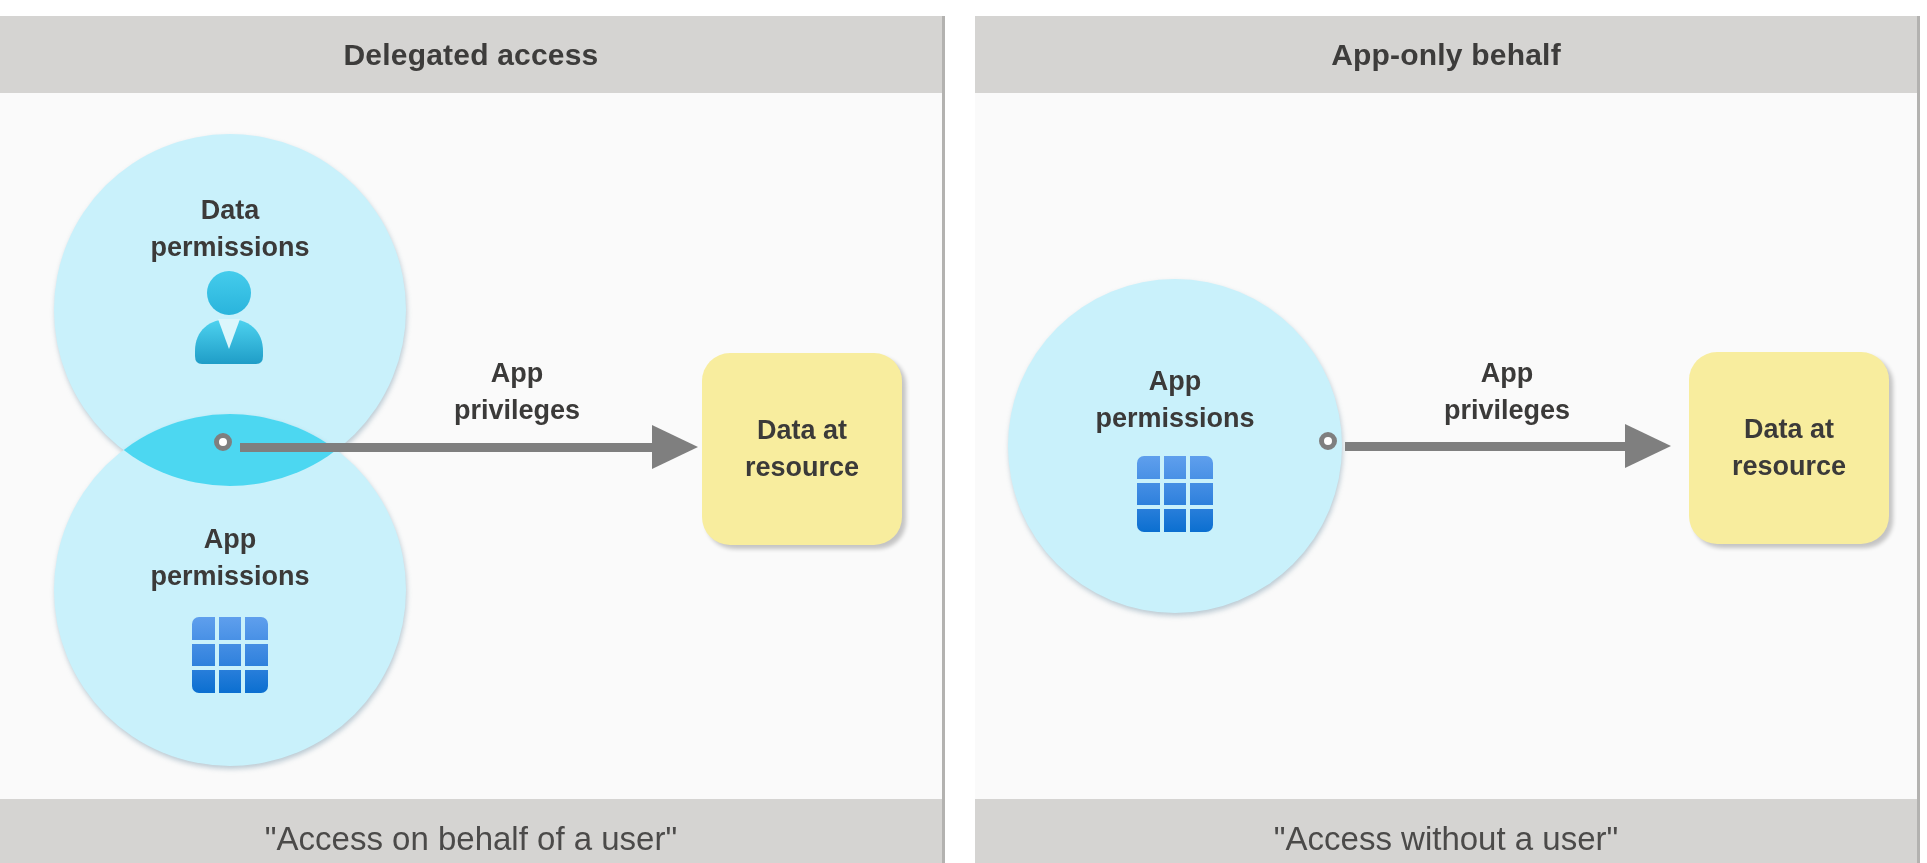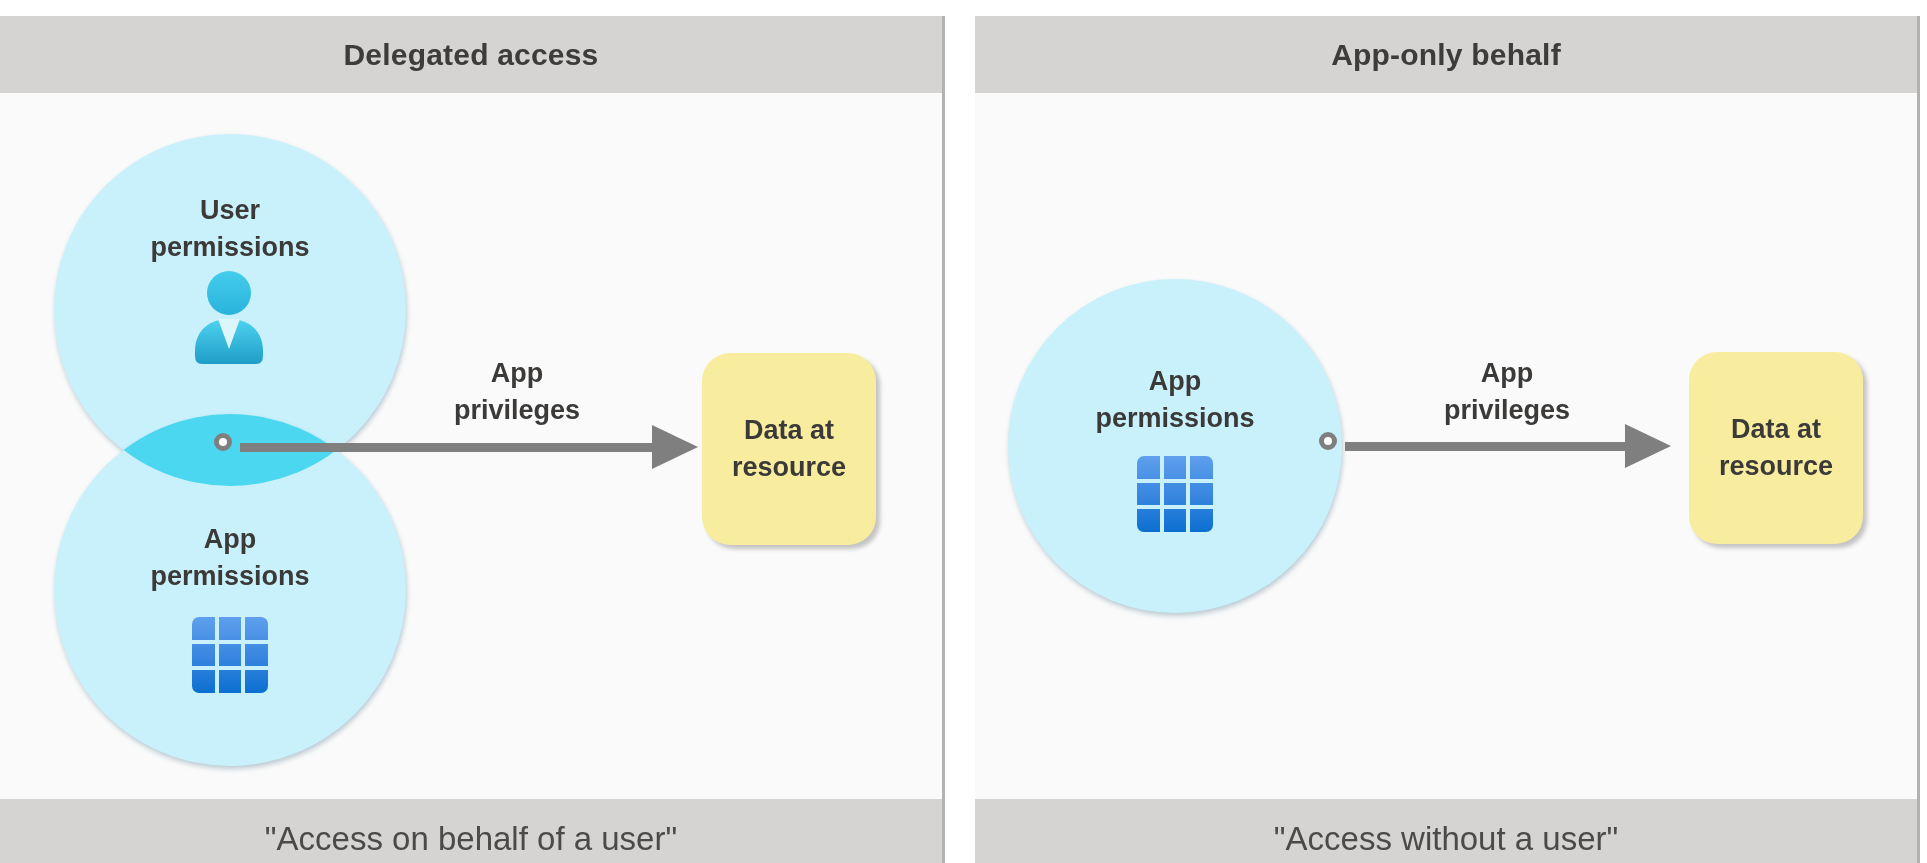--- a/index.html
+++ b/index.html
@@ -95,21 +95,21 @@
   .line2{left:370px;top:426px;width:282px;}
   .arrow-head{
     position:absolute;width:0;height:0;z-index:4;
     border-top:22px solid transparent;border-bottom:22px solid transparent;
     border-left:46px solid var(--c-arrow);
   }
   .head1{left:652px;top:409px;}
   .head2{left:650px;top:408px;}
 
   .res-box{
-    position:absolute;width:174px;height:192px;border-radius:28px;
+    position:absolute;width:200px;height:192px;border-radius:28px;
     background:var(--c-box);
     box-shadow:4px 4px 4px rgba(0,0,0,.22);
     display:flex;align-items:center;justify-content:center;text-align:center;
     font-size:27px;font-weight:700;color:var(--c-text);line-height:37px;
   }
   .res-box span{display:block;}
   .box1{left:702px;top:337px;}
   .box2{left:714px;top:336px;}
 </style>
 </head>
@@ -120,21 +120,21 @@
   <div class="panel" id="panel-delegated">
     <div class="hdr">
       <div class="title">Delegated access</div>
     </div>
 
     <div class="circle c-user"></div>
     <div class="circle c-app1"></div>
     <div class="lens lens1"></div>
 
     <div class="vlabel lbl-user">
-      <span>User</span>
+      <span>Data</span>
       <span>permissions</span>
     </div>
 
     <svg class="person" width="78" height="96" viewBox="0 0 76 96">
       <defs>
         <linearGradient id="pg" x1="0" y1="0" x2="0" y2="1">
           <stop offset="0" stop-color="#4ed3f0"></stop>
           <stop offset="1" stop-color="#1f9dc7"></stop>
         </linearGradient>
         <linearGradient id="hg" x1="0" y1="0" x2="0" y2="1">

